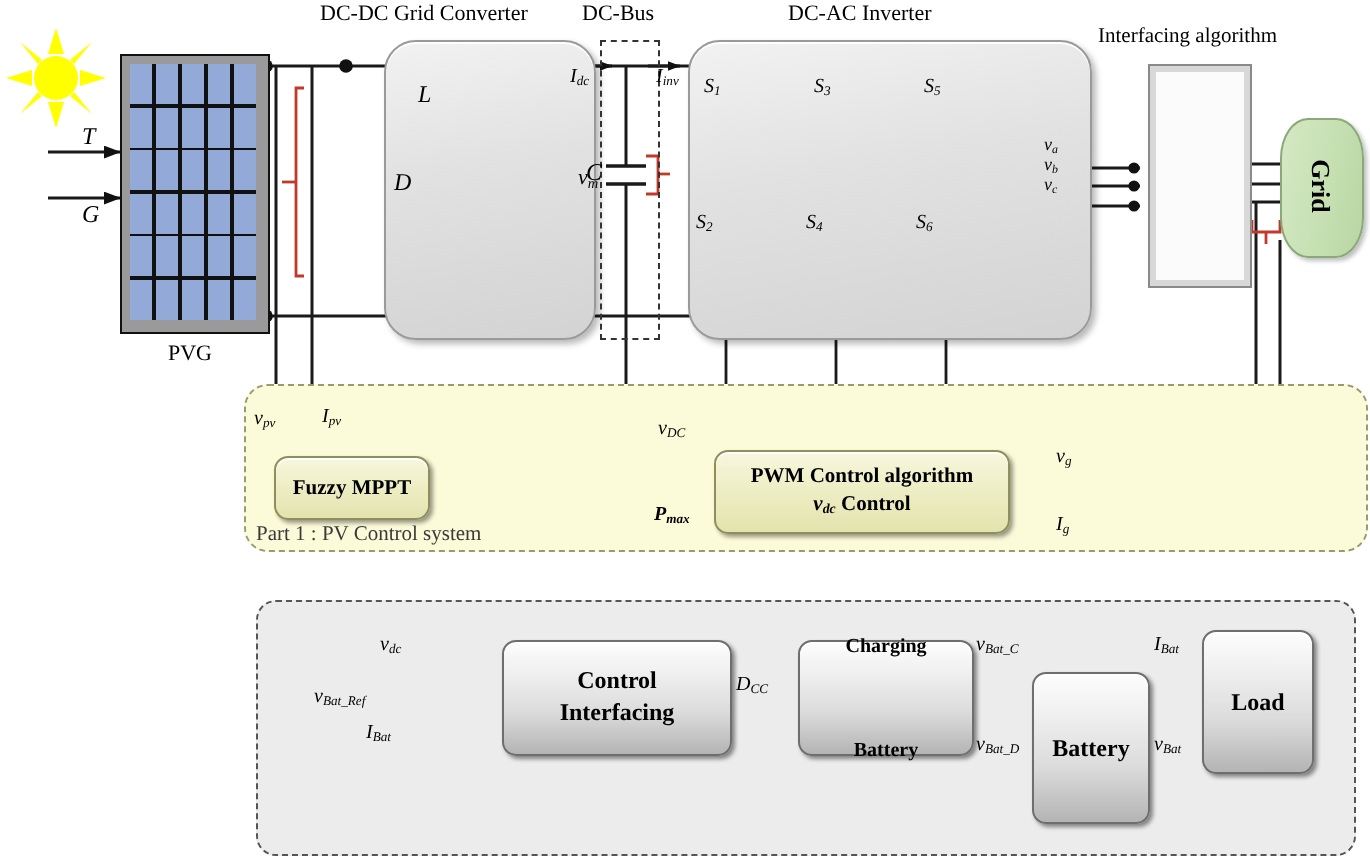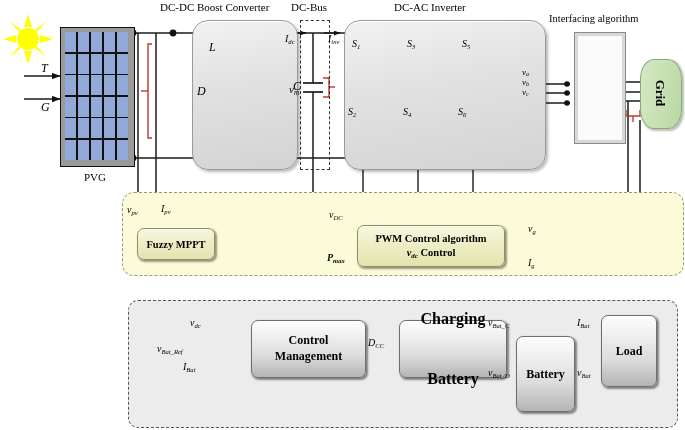--- a/index.html
+++ b/index.html
@@ -344,21 +344,21 @@
   <div class="lbl ser it" style="left:41px;top:62px;font-size:12px;">T</div>
   <div class="lbl ser it" style="left:41px;top:101px;font-size:12px;">G</div>
 
   <div class="conv" style="left:192px;top:20px;width:104px;height:148px;"></div>
   <div class="dcbus" style="left:300px;top:20px;width:28px;height:148px;"></div>
   <div class="conv" style="left:344px;top:20px;width:200px;height:148px;"></div>
   <div class="indbox" style="left:575px;top:33px;width:44px;height:104px;"></div>
   <div class="grid" style="left:640px;top:59px;width:40px;height:68px;"></div>
   <div class="gridtxt" style="left:645px;top:85px;width:30px;text-align:center;font-size:13px;">Grid</div>
 
-  <div class="lbl ser" style="left:160px;top:2px;font-size:11px;">DC-DC Boost Converter</div>
+  <div class="lbl ser" style="left:160px;top:2px;font-size:11px;">DC-DC Grid Converter</div>
   <div class="lbl ser" style="left:291px;top:2px;font-size:11px;">DC-Bus</div>
   <div class="lbl ser" style="left:394px;top:2px;font-size:11px;">DC-AC Inverter</div>
   <div class="lbl ser" style="left:549px;top:14px;font-size:10.5px;">Interfacing algorithm</div>
 
   <div class="lbl ser it" style="left:209px;top:41px;font-size:12px;">L</div>
   <div class="lbl ser it" style="left:197px;top:85px;font-size:12px;">D</div>
   <div class="lbl ser" style="left:289px;top:84px;font-size:11px;">
     <span class="it">v</span><span class="sub">m</span>
   </div>
 
@@ -378,20 +378,21 @@
       <div class="lbl ser" style="left: 403px; top: 107px; font-size: 10px;"><span class="it">S</span><span class="sub">4</span></div>
       <div class="lbl ser" style="left: 458px; top: 107px; font-size: 10px;"><span class="it">S</span><span class="sub">6</span></div>
     </div>
   <div id="phlabels">
       <div class="lbl ser" style="left: 522px; top: 68px; font-size: 9px;"><span class="it">v</span><span class="sub">a</span></div>
       <div class="lbl ser" style="left: 522px; top: 78px; font-size: 9px;"><span class="it">v</span><span class="sub">b</span></div>
       <div class="lbl ser" style="left: 522px; top: 88px; font-size: 9px;"><span class="it">v</span><span class="sub">c</span></div>
     </div>
 
   <div class="panelyel" style="left:122px;top:192px;width:560px;height:82px;"></div>
+  <div class="lbl ser" style="left:128px;top:263px;font-size:10.5px;color:#3a3a3a;">Part 1 : PV Control system</div>
 
   <div class="blk blkyel" style="left:137px;top:228px;width:78px;height:32px;font-size:10.5px;text-align:right;">
     <span>Fuzzy MPPT</span>
   </div>
 
   <div class="blk blkyel" style="left:357px;top:225px;width:148px;height:42px;flex-direction:column;font-size:10.5px;line-height:1.35;">
     <span>PWM Control algorithm</span>
     <span>
       <span class="it">v</span><span class="sub">dc</span><span> Control</span>
     </span>
@@ -413,23 +414,23 @@
     <span class="it">v</span><span class="sub">g</span>
   </div>
   <div class="lbl ser" style="left:528px;top:258px;font-size:10px;">
     <span class="it">I</span><span class="sub">g</span>
   </div>
 
   <div class="panelgry" style="left:128px;top:300px;width:548px;height:126px;"></div>
 
   <div class="blk blkgrey" style="left:251px;top:320px;width:115px;height:58px;flex-direction:column;font-size:12px;line-height:1.3;">
     <span>Control</span>
-    <span>Management</span>
-  </div>
-  <div class="blk blkgrey" style="left:399px;top:320px;width:108px;height:58px;flex-direction:column;font-size:16px;line-height:1.3;gap:39px;">
+    <span>Interfacing</span>
+  </div>
+  <div class="blk blkgrey" style="left:399px;top:320px;width:88px;height:58px;flex-direction:column;font-size:10px;line-height:1.3;gap:39px;">
     <span>Charging</span>
     <span>Battery</span>
   </div>
   <div class="blk blkgrey" style="left:516px;top:311px;width:59px;height:76px;font-size:12px;margin-top:25px;">
     <span>Battery</span>
   </div>
   <div class="blk blkgrey" style="left:601px;top:315px;width:56px;height:72px;font-size:12px;align-items:center;">
     <span>Load</span>
   </div>
 

